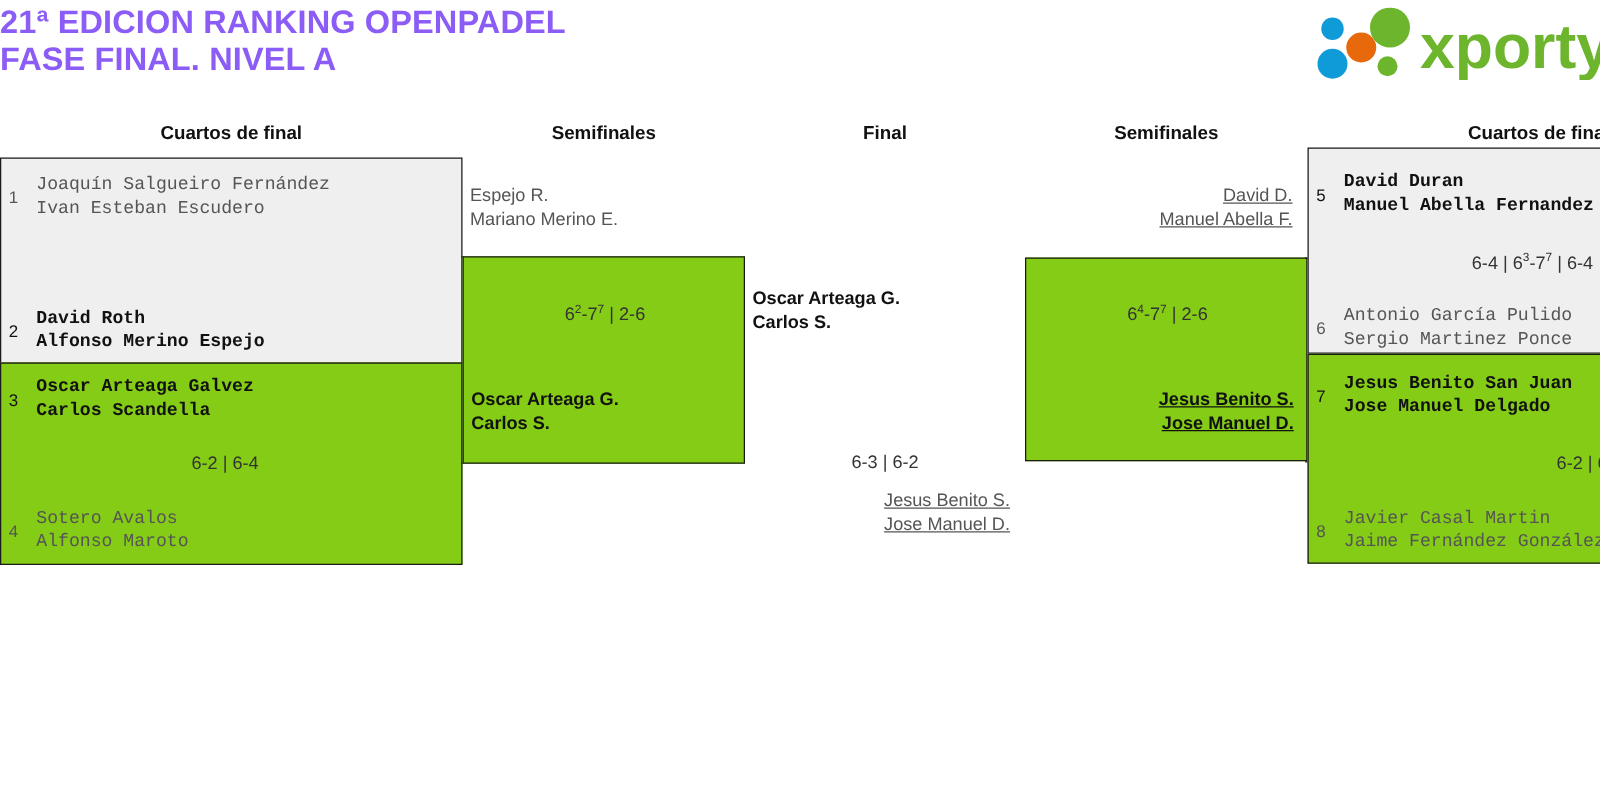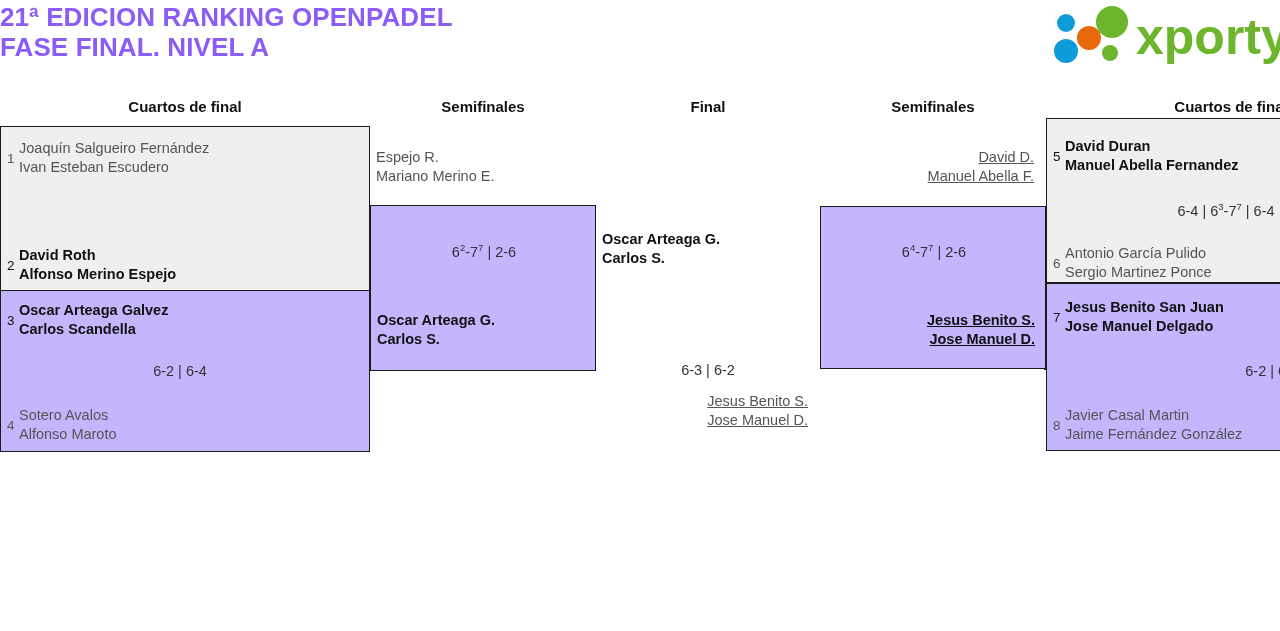--- a/index.html
+++ b/index.html
@@ -56,21 +56,21 @@
   #round-sf-left   { left: 370px;  width: 226px; }
   #round-final     { left: 596px;  width: 224px; }
   #round-sf-right  { left: 820px;  width: 226px; }
   #round-qf-right  { left: 1046px; width: 370px; text-align: center; }
 
   
   .match-box {
     position: absolute;
     box-sizing: border-box;
     border: 1px solid #1a1a1a;
-    background: #c4b5fd;
+    background: #84cc16;
   }
   .match-box.shaded { background: #efefef; }
 
   
   .team {
     position: absolute;
     left: 0;
     box-sizing: border-box;
     padding: 0 6px 0 0;
     font-size: 14.5px;
@@ -90,21 +90,21 @@
     font-size: 13.5px;
     font-weight: 400;
     color: #555555;
     line-height: 15px;
   }
   .team.winner .seed { color: #111111; font-weight: 400; }
   .team .names {
     display: block;
     white-space: pre-line;
   }
-  .team.with-seed .names { margin-left: 18px; }
+  .team.with-seed .names { margin-left: 28px; font-family: Liberation Mono, monospace; }
   .team.align-right { text-align: right; padding: 0 6px 0 6px; text-decoration: underline; }
 
   
   .score {
     position: absolute;
     font-size: 14.5px;
     line-height: 19px;
     color: #333333;
     white-space: nowrap;
   }

